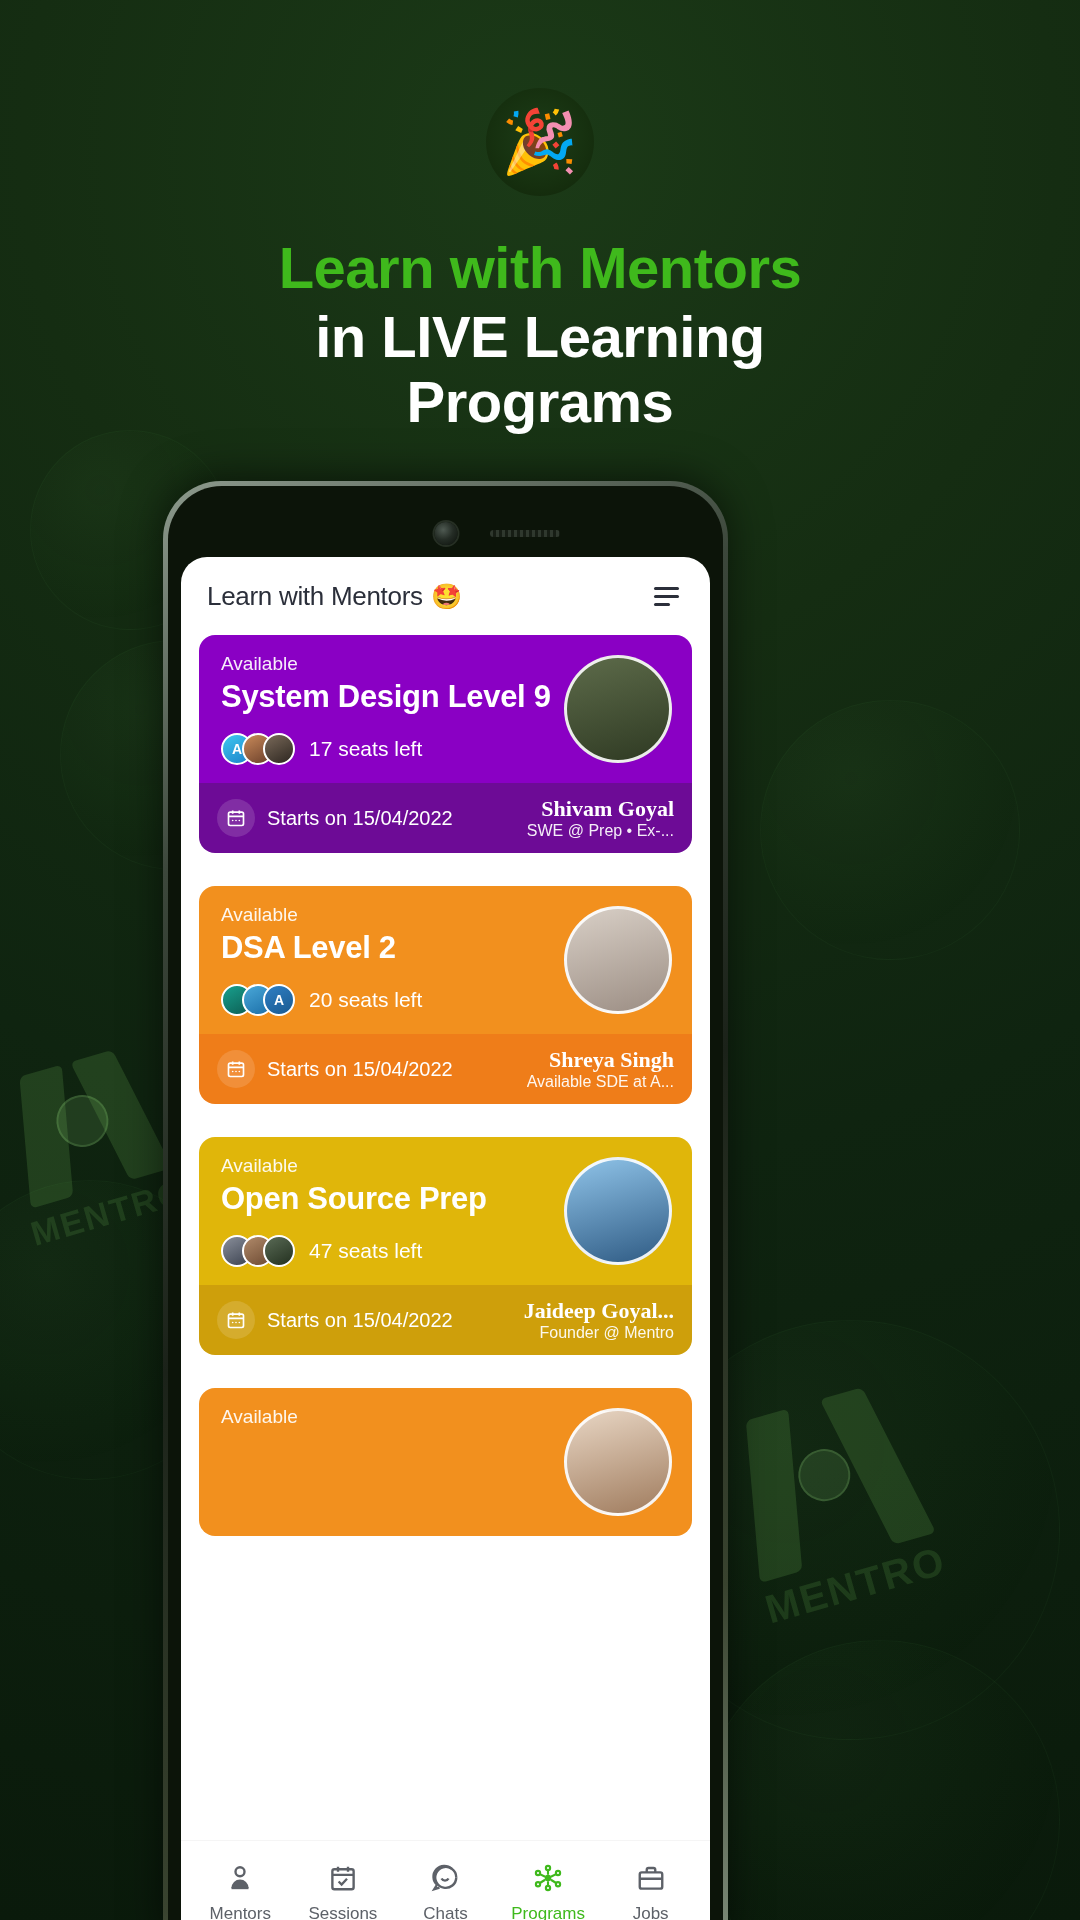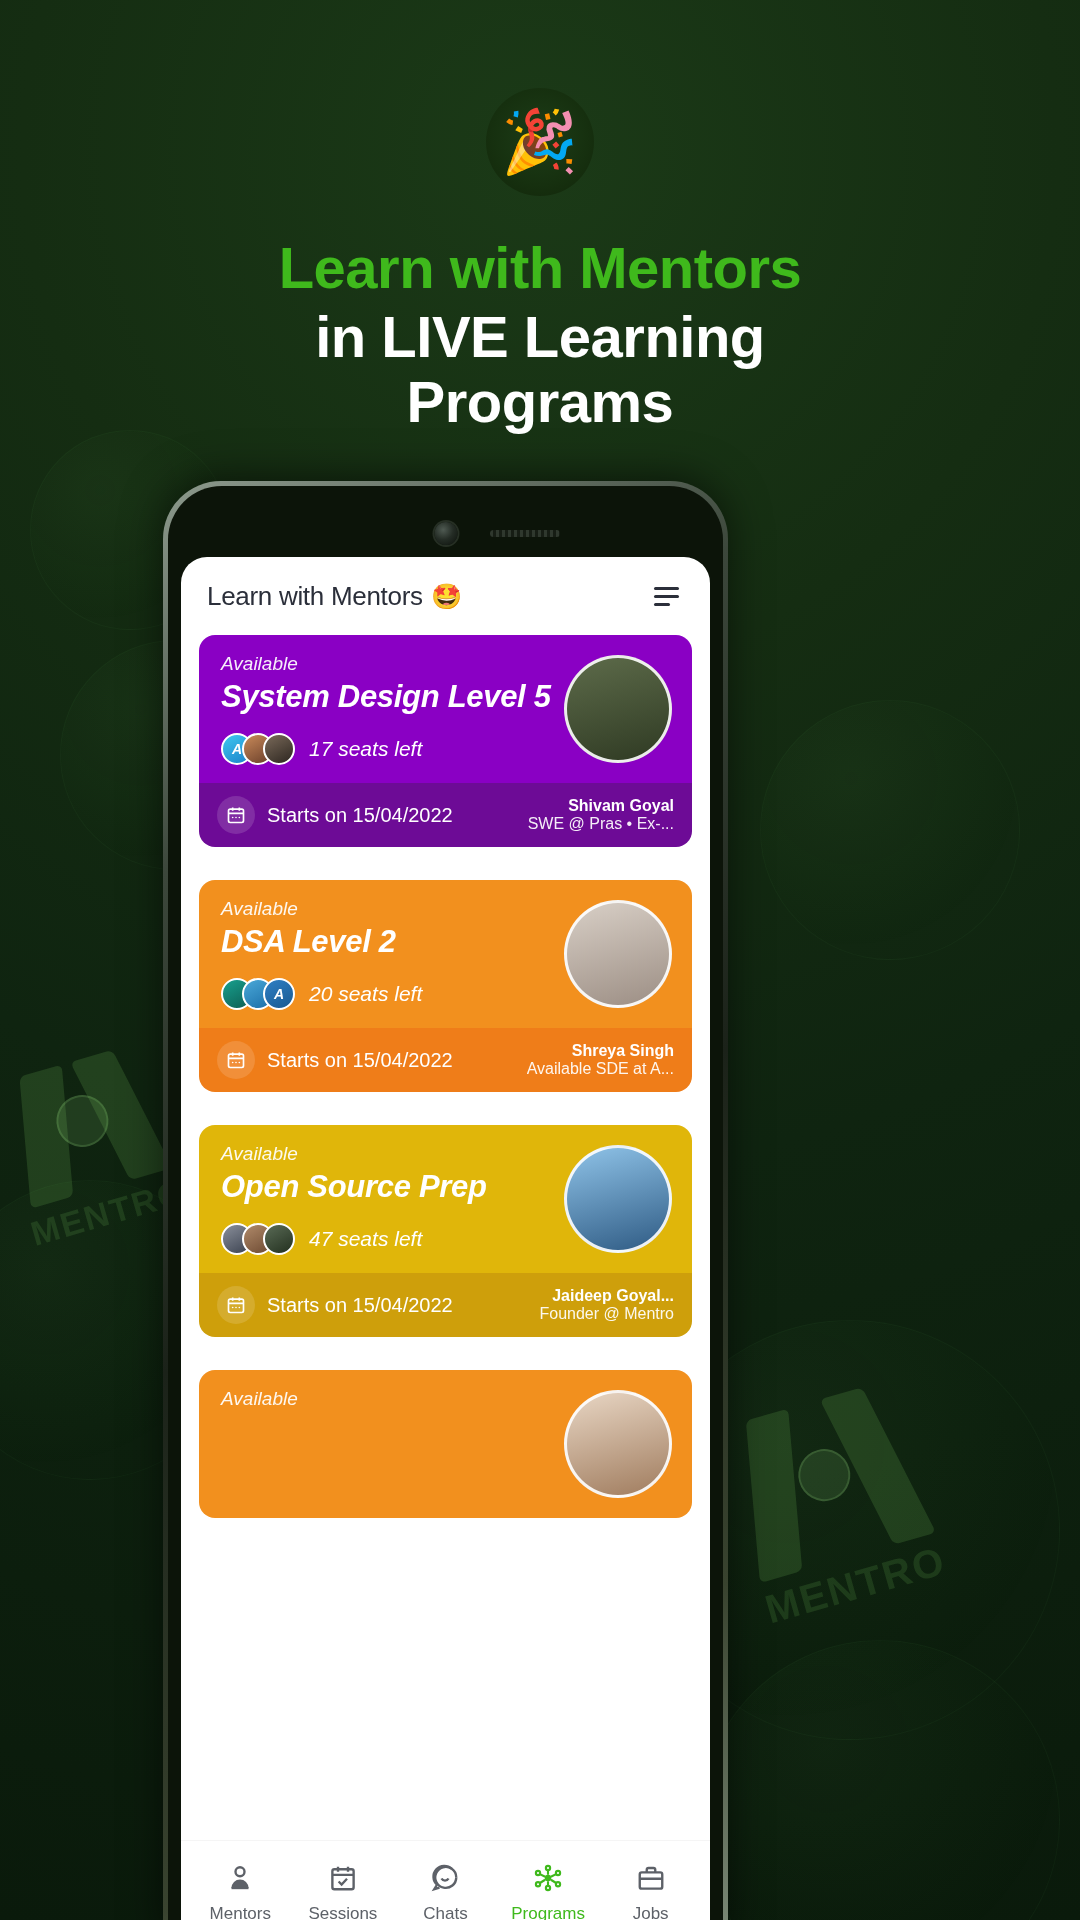--- a/index.html
+++ b/index.html
@@ -139,21 +139,21 @@
     flex:1 1 auto;
     overflow:hidden;
     padding:0 18px;
   }
   .card {
     border-radius:16px;
     overflow:hidden;
     margin-bottom:33px;
     position:relative;
   }
-  .card-top { padding:18px 22px 16px; position:relative; min-height:148px;font-style:italic; }
+  .card-top { padding:18px 22px 16px; position:relative; min-height:148px; }
   .card-status { font-size:19px; color:rgba(255,255,255,0.93); margin-bottom:4px; }
   .card-title  { font-size:31px; font-weight:700; color:#fff; letter-spacing:-0.3px; margin-bottom:18px; }
   .seats-row   { display:flex; align-items:center; gap:14px; }
   .avatars     { display:flex; }
   .avatars .av {
     width:32px; height:32px; border-radius:50%;
     border:2px solid #fff;
     margin-left:-11px;
     background-size:cover;
     display:flex; align-items:center; justify-content:center;
@@ -174,21 +174,21 @@
     display:flex; align-items:center; justify-content:space-between;
   }
   .footer-left { display:flex; align-items:center; gap:12px; }
   .cal-wrap {
     width:38px; height:38px; border-radius:50%;
     background:rgba(255,255,255,0.14);
     display:flex; align-items:center; justify-content:center;
   }
   .footer-date { font-size:20px; color:#fff; }
   .footer-right { text-align:right; max-width:215px; }
-  .mentor-name { font-size:16px; font-weight:700; color:#fff; white-space:nowrap; overflow:hidden; text-overflow:ellipsis; }
+  .mentor-name { font-size:22px; font-weight:700; color:#fff; white-space:nowrap; overflow:hidden; text-overflow:ellipsis;font-family:Liberation Serif, serif; }
   .mentor-role { font-size:16px; color:rgba(255,255,255,0.93); white-space:nowrap; overflow:hidden; text-overflow:ellipsis; }
 
   
   .bottom-nav {
     flex:0 0 96px;
     background:#fff;
     display:flex; align-items:center; justify-content:space-around;
     padding:10px 8px 0;
     border-top:1px solid rgba(0,0,0,0.04);
   }
@@ -249,21 +249,21 @@
             <span></span>
             <span></span>
         </div>
       </div>
 
       <div class="cards">
 
         <div class="card">
           <div class="card-top" style="background:#8a00c4">
             <div class="card-status">Available</div>
-            <div class="card-title">System Design Level 5</div>
+            <div class="card-title">System Design Level 9</div>
             <div class="seats-row">
               <div class="avatars">
                 <span class="av" style="background:linear-gradient(150deg,#3ec7f0,#1d82c9)">A</span>
                 <span class="av" style="background:linear-gradient(150deg,#c98a5a,#6a3f2a)"></span>
                 <span class="av" style="background:linear-gradient(150deg,#7a6a5a,#2d2620)"></span>
               </div>
               <span class="seats-text">17 seats left</span>
             </div>
             <div class="mentor-pic" style="background:linear-gradient(165deg,#5d6b4a,#2f3a23)"></div>
           </div>
@@ -275,21 +275,21 @@
                     <path d="M3 10h18M8 3v4M16 3v4"></path>
                   <circle cx="8" cy="15" r="1" fill="#fff" stroke="none"></circle>
                     <circle cx="12" cy="15" r="1" fill="#fff" stroke="none"></circle>
                     <circle cx="16" cy="15" r="1" fill="#fff" stroke="none"></circle>
                 </svg>
               </span>
               <span class="footer-date">Starts on 15/04/2022</span>
             </div>
             <div class="footer-right">
               <div class="mentor-name">Shivam Goyal</div>
-              <div class="mentor-role">SWE @ Pras • Ex-...</div>
+              <div class="mentor-role">SWE @ Prep • Ex-...</div>
             </div>
           </div>
         </div>
 
         <div class="card">
           <div class="card-top" style="background:#f2901e">
             <div class="card-status">Available</div>
             <div class="card-title">DSA Level 2</div>
             <div class="seats-row">
               <div class="avatars">

